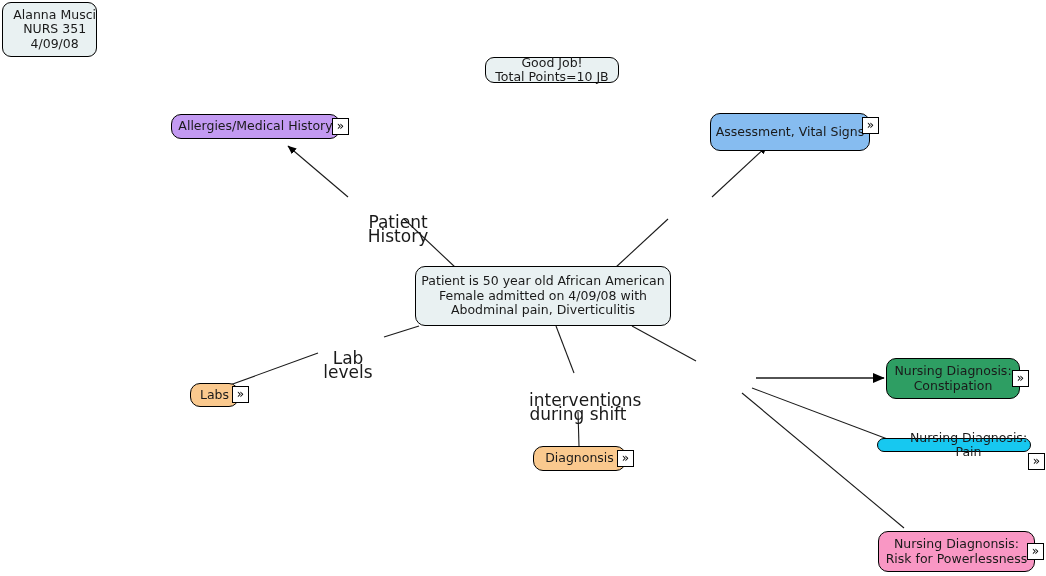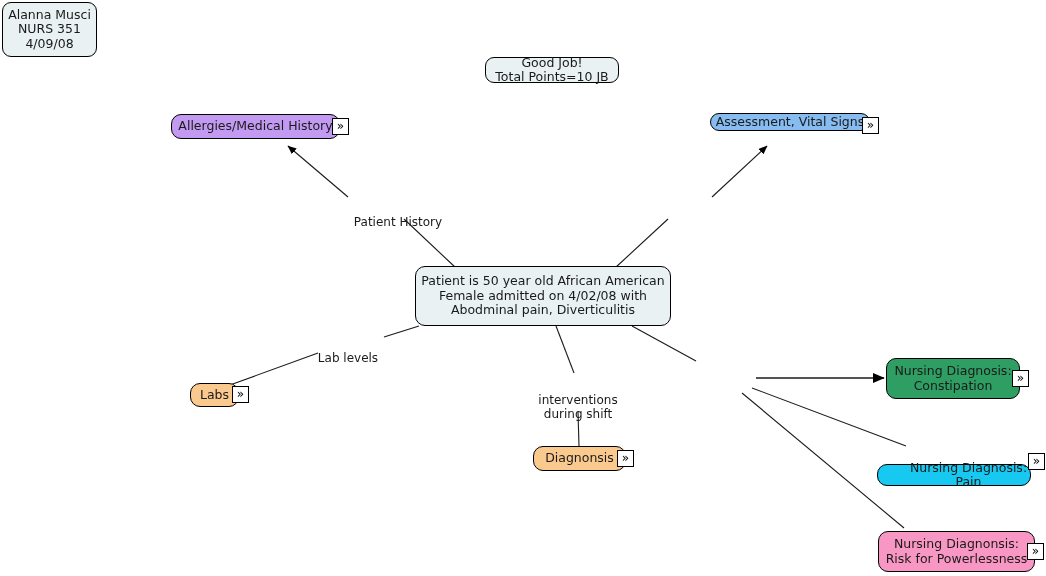--- a/index.html
+++ b/index.html
@@ -55,21 +55,21 @@
     line-height: 15px;
     text-align: center;
     color: #000000;
     font-family: "DejaVu Sans", sans-serif;
     z-index: 4;
   }
 
   
   .edge-label {
     position: absolute;
-    font-size: 12px;
+    font-size: 17px;
     line-height: 14.5px;
     color: #1a1a1a;
     text-align: center;
     white-space: pre-line;
     background: transparent;
     z-index: 2;
   }
 </style>
 </head>
 <body>
@@ -101,45 +101,45 @@
 
     <line x1="632" y1="326" x2="696" y2="361" stroke="#1a1a1a" stroke-width="1.1"></line>
 
     <line x1="756" y1="378" x2="884" y2="378" stroke="#1a1a1a" stroke-width="1.5" marker-end="url(#arrow)"></line>
 
     <line x1="752" y1="388" x2="906" y2="446" stroke="#1a1a1a" stroke-width="1.1"></line>
 
     <line x1="742" y1="393" x2="904" y2="528" stroke="#1a1a1a" stroke-width="1.1"></line>
   </svg>
 
-  <div class="node plain" style="left:2px; top:2px; width:95px; height:55px; background:#e9f1f2;">
+  <div class="node plain" style="left:2px; top:2px; width:95px; height:55px; background:#e9f1f2;justify-content:flex-end;">
     <span>Alanna Musci
 NURS 351
 4/09/08</span>
   </div>
 
   <div class="node plain" style="left:461px; top:57px; width:134px; height:26px; background:#e9f1f2;margin-left:24px;">
     <span>Good Job!
 Total Points=10  JB</span>
   </div>
 
   <div class="node" style="left:415px; top:266px; width:256px; height:60px; background:#e9f1f2;">
     <span>Patient is 50 year old African American
-Female admitted on 4/02/08 with
+Female admitted on 4/09/08 with
 Abodminal pain, Diverticulitis</span>
   </div>
 
   <div class="node" style="left:171px; top:114px; width:169px; height:25px; background:#c39af2;">
     <span>Allergies/Medical History</span>
   </div>
   <div class="badge" style="left:332px; top:118px;">
     <span>»</span>
   </div>
 
-  <div class="node" style="left:710px; top:113px; width:160px; height:18px; background:#86bcf0;">
+  <div class="node" style="left:710px; top:113px; width:160px; height:38px; background:#86bcf0;">
     <span>Assessment, Vital Signs</span>
   </div>
   <div class="badge" style="left:862px; top:117px;">
     <span>»</span>
   </div>
 
   <div class="node" style="left:190px; top:383px; width:49px; height:24px; background:#fac98e;">
     <span>Labs</span>
   </div>
   <div class="badge" style="left:232px; top:386px;">
@@ -154,21 +154,21 @@
   </div>
 
   <div class="node" style="left:886px; top:358px; width:134px; height:41px; background:#2e9e63;">
     <span>Nursing Diagnosis:
 Constipation</span>
   </div>
   <div class="badge" style="left:1012px; top:370px;">
     <span>»</span>
   </div>
 
-  <div class="node" style="left:877px; top:464px; width:154px; height:22px; background:#17c8f0;padding-left:29px;">
+  <div class="node" style="left:877px; top:438px; width:154px; height:14px; background:#17c8f0;padding-left:29px;">
     <span>Nursing Diagnosis: Pain</span>
   </div>
   <div class="badge" style="left:1028px; top:453px;">
     <span>»</span>
   </div>
 
   <div class="node" style="left:878px; top:531px; width:157px; height:41px; background:#f997c4;">
     <span>Nursing Diagnonsis:
 Risk for Powerlessness</span>
   </div>

